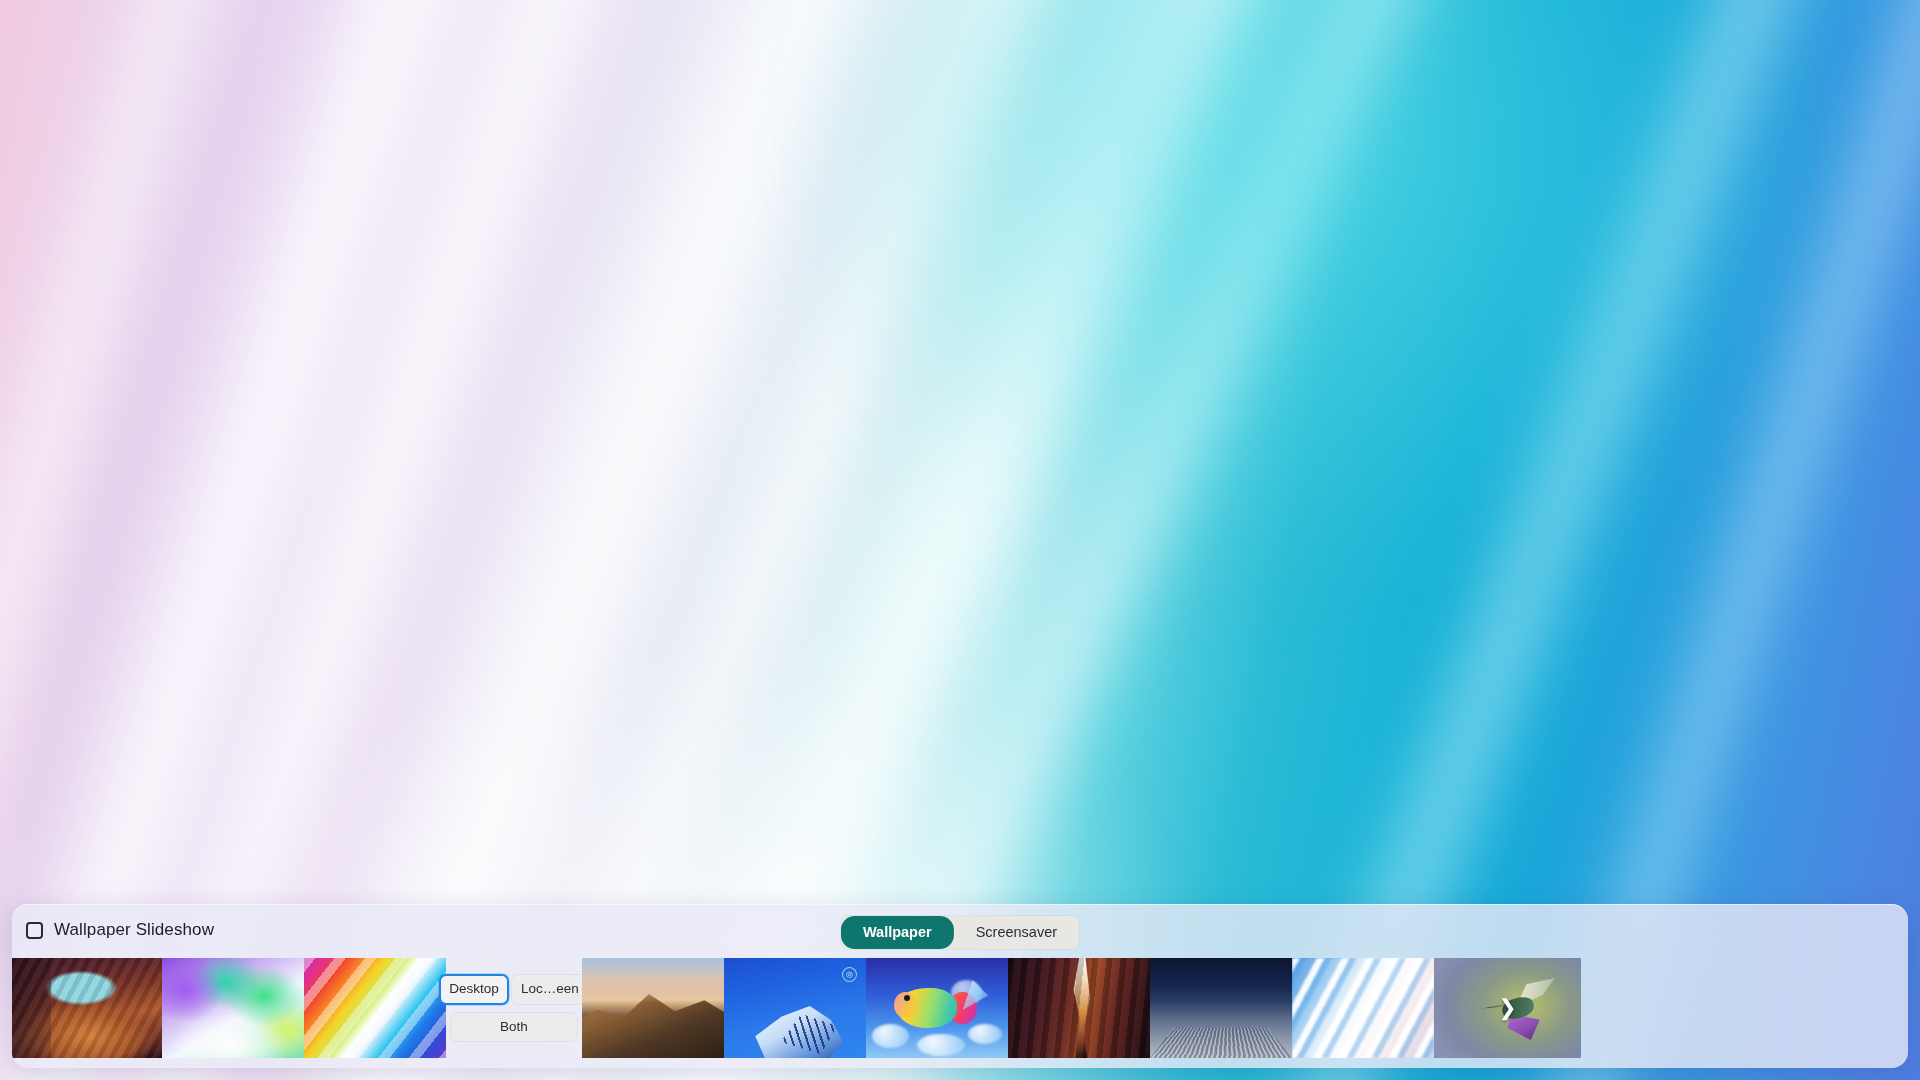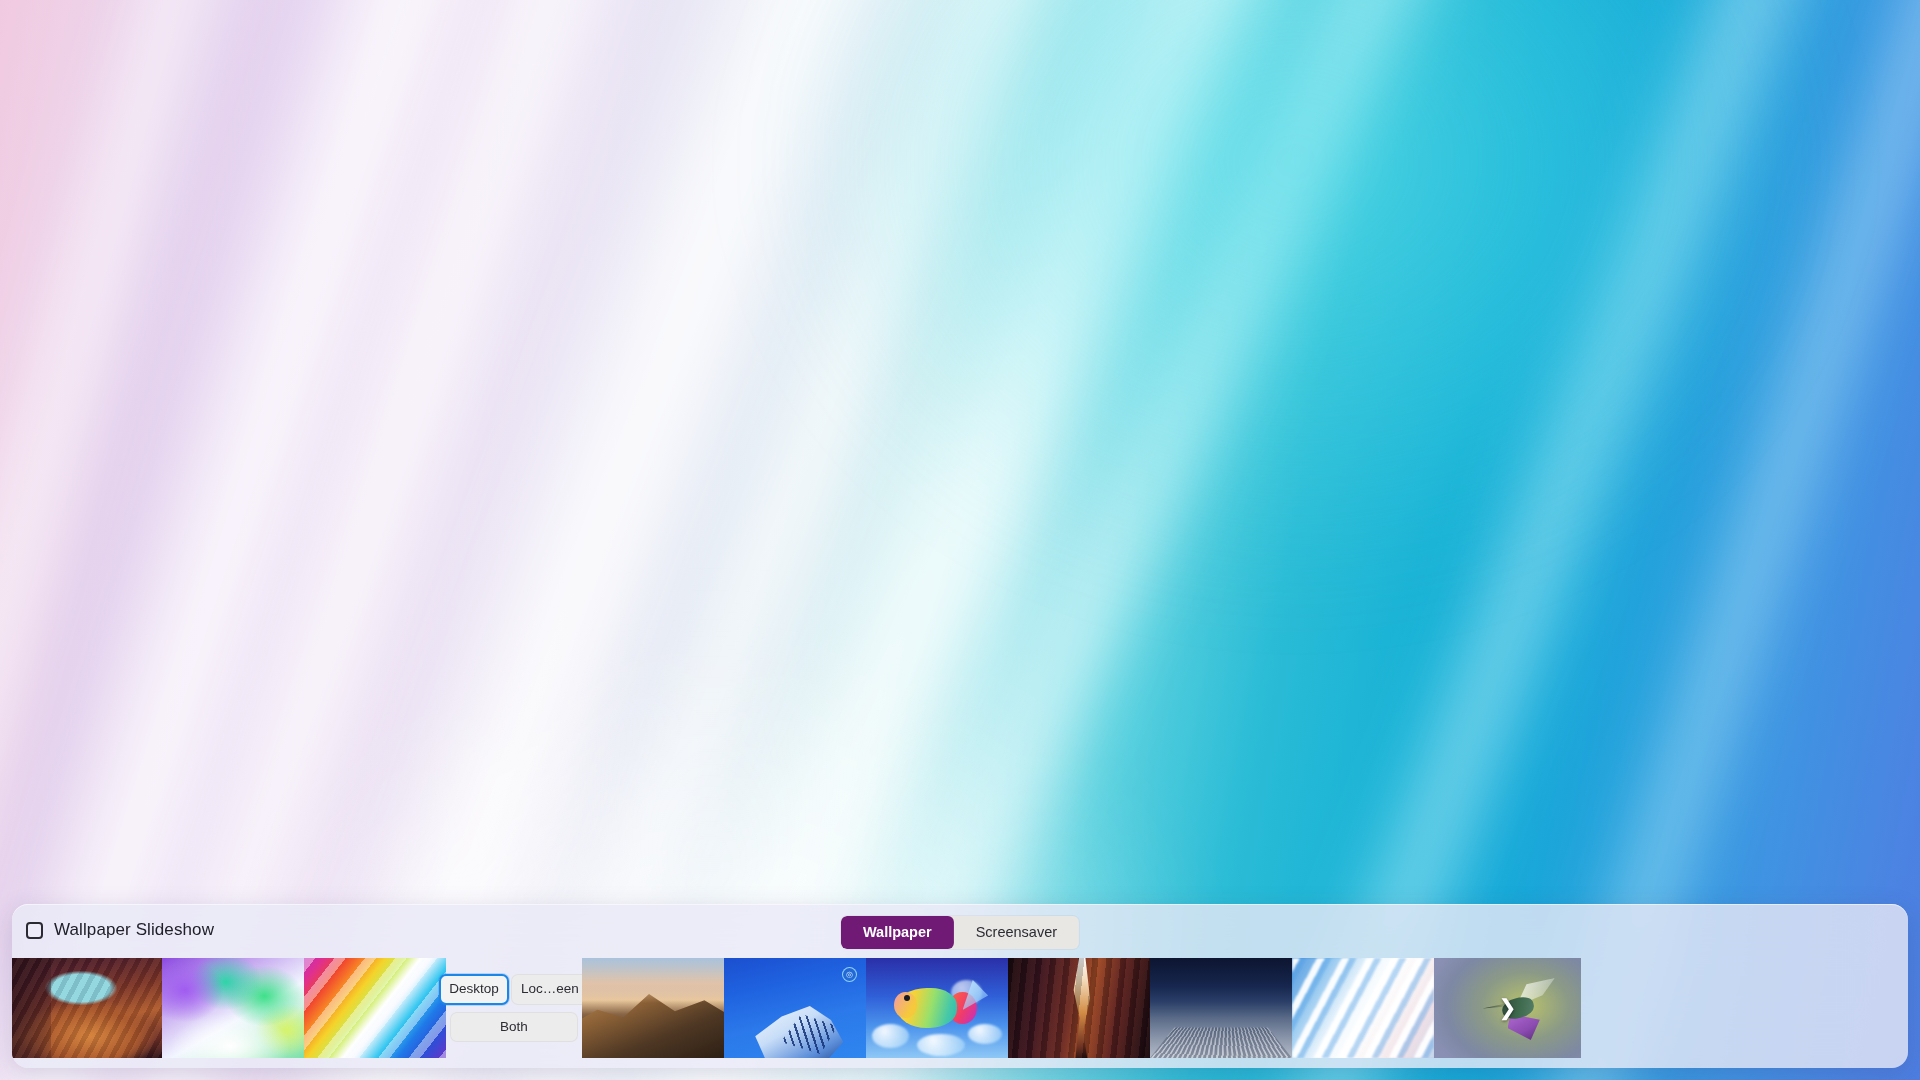--- a/index.html
+++ b/index.html
@@ -158,24 +158,24 @@
     font-size: 14.5px;
     color: #2c2c33;
     background: transparent;
     border: none;
     cursor: pointer;
     font-family: inherit;
     white-space: nowrap;
     line-height: 1;
   }
   .seg-btn.active {
-    background: #701a75;
+    background: #0f766e;
     color: #ffffff;
     font-weight: bold;
-    border-radius: 6px;
+    border-radius: 14px;
   }
 
   
   .strip {
     position: absolute;
     left: 0;
     top: 54px;
     right: 0;
     height: 100px;
     display: flex;

